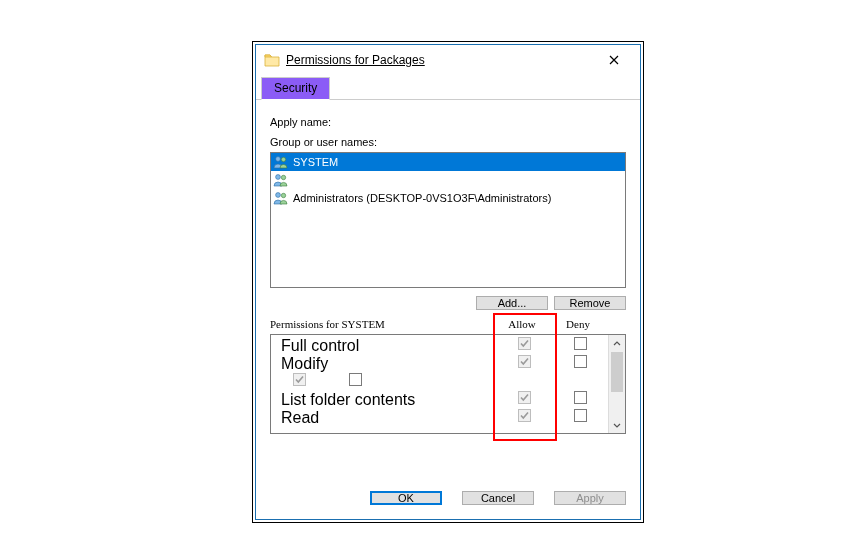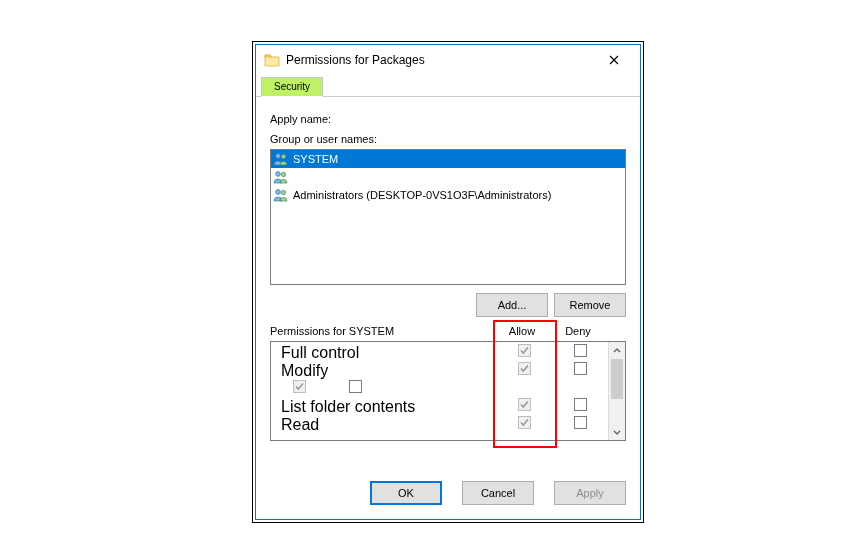--- a/index.html
+++ b/index.html
@@ -30,20 +30,21 @@
     border: 1px solid #1a6fb0;
     background: #fff;
     display: flex;
     flex-direction: column;
   }
   .titlebar {
     height: 30px;
     display: flex;
     align-items: center;
     padding: 0 6px 0 8px;
+    text-decoration: underline;
   }
   .title-icon {
     width: 16px;
     height: 16px;
     margin-right: 6px;
   }
   .title-text {
     flex: 1;
     font-size: 12px;
     color: #000;
@@ -60,23 +61,23 @@
   .tab-strip {
     display: flex;
     border-bottom: 1px solid #ccc;
     padding-left: 5px;
     margin-top: 2px;
   }
   .tab {
     padding: 3px 12px 4px 12px;
     border: 1px solid #ccc;
     border-bottom: 1px solid #fff;
-    background: #bef264;
+    background: #8b5cf6;
     margin-bottom: -1px;
-    font-size: 10px;
+    font-size: 12px;
     cursor: pointer;
   }
   .tab-body {
     flex: 1;
     padding: 10px 14px 0 14px;
     display: flex;
     flex-direction: column;
   }
   .row { margin-bottom: 8px; }
   .obj-row { display: flex; gap: 18px; font-size: 11px; margin-top: 6px; }
@@ -103,33 +104,34 @@
   .people-icon { width: 16px; height: 14px; flex-shrink: 0; }
   .btn-row {
     display: flex;
     justify-content: flex-end;
     gap: 6px;
     margin-top: 8px;
     margin-bottom: 8px;
   }
   .btn {
     min-width: 72px;
-    height: 24px;
+    height: 14px;
     border: 1px solid #adadad;
     background: #e1e1e1;
     font-size: 11px;
     padding: 0 10px;
     cursor: pointer;
   }
   .btn:disabled { color: #8e8e8e; cursor: default; }
   .perm-head {
     display: flex;
     font-size: 11px;
     padding-right: 20px;
     margin-bottom: 4px;
+    font-family: Liberation Serif, serif;
   }
   .perm-head .name { flex: 1; }
   .perm-head .col { width: 56px; text-align: center; }
   .perm-box-wrap {
     position: relative;
     display: flex;
     border: 1px solid #7a7a7a;
     height: 100px;
   }
   .perm-list {

